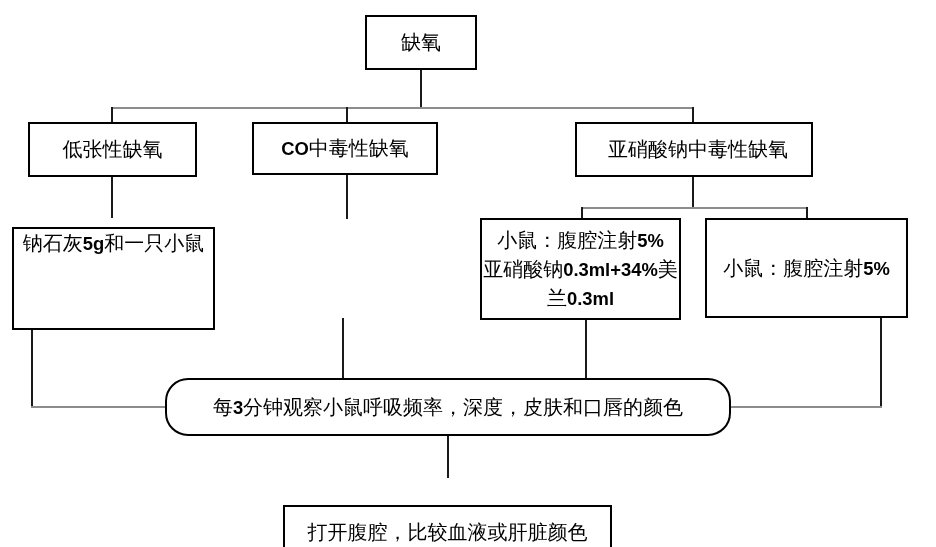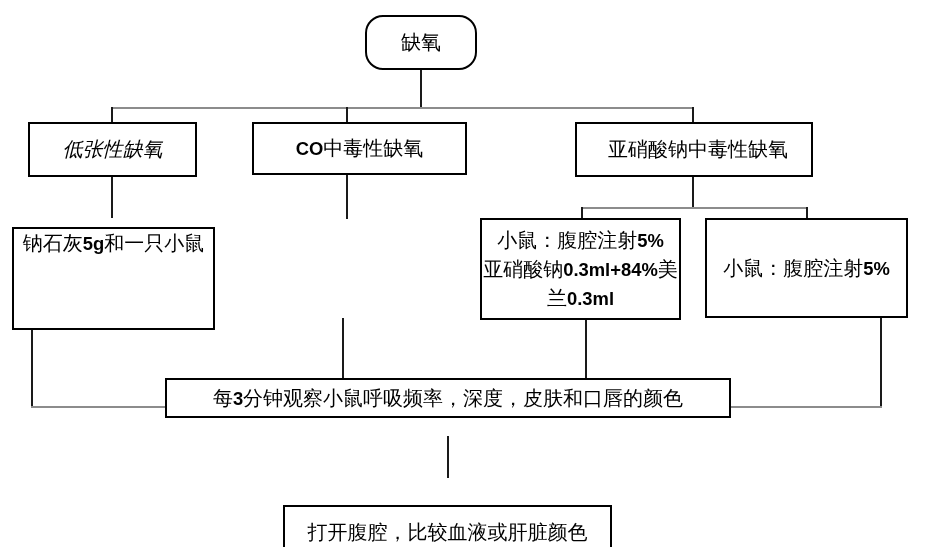--- a/index.html
+++ b/index.html
@@ -12,29 +12,29 @@
   .node{position:absolute;box-sizing:border-box;background:#ffffff;
         border:2px solid var(--box-border);z-index:2;
         display:flex;flex-direction:column;justify-content:center;align-items:center;
         text-align:center;font-size:20px;line-height:1.45;color:var(--text);}
   .node .ln{white-space:nowrap;}
   .lat{font-family:"Liberation Sans","DejaVu Sans",sans-serif;font-weight:700;font-size:0.92em;}
   .cv{position:absolute;width:2px;background:var(--connector-vertical);z-index:1;}
   .ch{position:absolute;height:2px;background:var(--connector-horizontal);z-index:1;}
 
   
-  #n-root   {left:365px;top:15px; width:112px;height:55px;border-radius:18px;}
-  #n-hypo   {left:28px; top:122px;width:169px;height:55px;font-style:italic;}
-  #n-co     {left:252px;top:122px;width:215px;height:53px;}
+  #n-root   {left:365px;top:15px; width:112px;height:55px;}
+  #n-hypo   {left:28px; top:122px;width:169px;height:55px;}
+  #n-co     {left:252px;top:122px;width:186px;height:53px;}
   #n-nitr   {left:575px;top:122px;width:238px;height:55px;padding-left:8px;}
   #n-c1     {left:12px; top:227px;width:203px;height:103px;justify-content:space-between;}
   #n-c2     {left:237px;top:218px;width:218px;height:100px;}
   #n-c3     {left:480px;top:218px;width:201px;height:102px;}
   #n-c4     {left:705px;top:218px;width:203px;height:100px;}
-  #n-obs    {left:165px;top:378px;width:566px;height:40px;}
+  #n-obs    {left:165px;top:378px;width:566px;height:58px;border-radius:23px;}
   #n-final  {left:283px;top:505px;width:329px;height:55px;}
 
   
   #e-root-v      {left:420px;top:70px; height:37px;}
   #e-dist-h      {left:111px;top:107px;width:583px;}
   #e-stub-hypo   {left:111px;top:107px;height:16px;}
   #e-stub-co     {left:346px;top:107px;height:16px;}
   #e-stub-nitr   {left:692px;top:107px;height:16px;}
   #e-hypo-v      {left:111px;top:177px;height:41px;}
   #e-co-v        {left:346px;top:175px;height:44px;}
@@ -65,21 +65,21 @@
       <div class="ln"><span class="lat">CO</span>中毒性缺氧</div>
     </div>
   <div class="node" id="n-nitr">
       <div class="ln">亚硝酸钠中毒性缺氧</div>
     </div>
   <div class="node" id="n-c1">
       <div class="ln">钠石灰<span class="lat">5g</span>和一只小鼠</div>
     </div>
   <div class="node" id="n-c3">
       <div class="ln">小鼠：腹腔注射<span class="lat">5%</span></div>
-      <div class="ln">亚硝酸钠<span class="lat">0.3ml+84%</span>美</div>
+      <div class="ln">亚硝酸钠<span class="lat">0.3ml+34%</span>美</div>
       <div class="ln">兰<span class="lat">0.3ml</span></div>
     </div>
   <div class="node" id="n-c4">
       <div class="ln">小鼠：腹腔注射<span class="lat">5%</span></div>
     </div>
   <div class="node" id="n-obs">
       <div class="ln">每<span class="lat">3</span>分钟观察小鼠呼吸频率，深度，皮肤和口唇的颜色</div>
     </div>
   <div class="node" id="n-final">
       <div class="ln">打开腹腔，比较血液或肝脏颜色</div>

